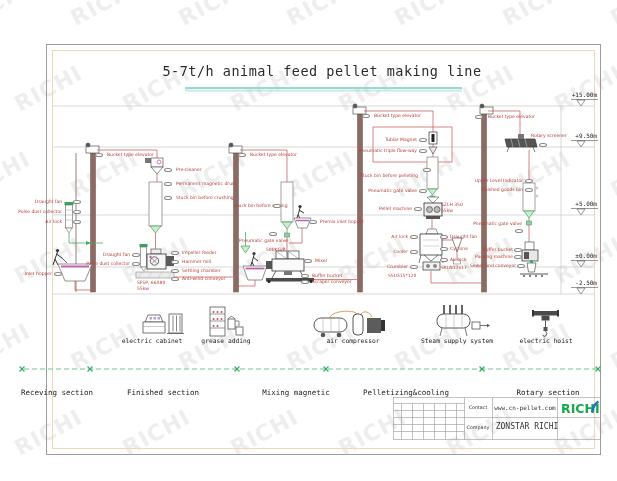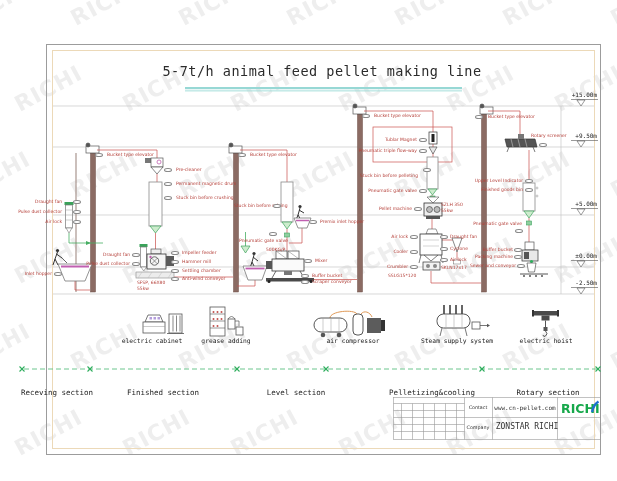--- a/index.html
+++ b/index.html
@@ -441,22 +441,22 @@
   <div class="underline"></div>
 
   <div class="elev-label" style="top:91px">+15.00m</div>
   <div class="elev-label" style="top:132px">+9.50m</div>
   <div class="elev-label" style="top:200px">+5.00m</div>
   <div class="elev-label" style="top:252px">±0.00m</div>
   <div class="elev-label" style="top:279px">-2.50m</div>
 
   <div class="section-label" style="left:57px">Receving section</div>
   <div class="section-label" style="left:163px">Finished section</div>
-  <div class="section-label" style="left:296px">Level section</div>
-  <div class="section-label" style="left:432px">Pelletizing&amp;cooling</div>
+  <div class="section-label" style="left:296px">Mixing magnetic</div>
+  <div class="section-label" style="left:406px">Pelletizing&amp;cooling</div>
   <div class="section-label" style="left:548px">Rotary section</div>
 
   <div class="leg-label" style="left:152px">electric cabinet</div>
   <div class="leg-label" style="left:226px">grease adding</div>
   <div class="leg-label" style="left:353px">air compressor</div>
   <div class="leg-label" style="left:457px">Steam supply system</div>
   <div class="leg-label" style="left:546px">electric hoist</div>
 
   <div class="tb-text tb-small" style="left:465px;top:405px;width:26px">Contact</div>
   <div class="tb-text tb-mono" style="left:494px;top:404px;width:62px">www.cn-pellet.com</div>

